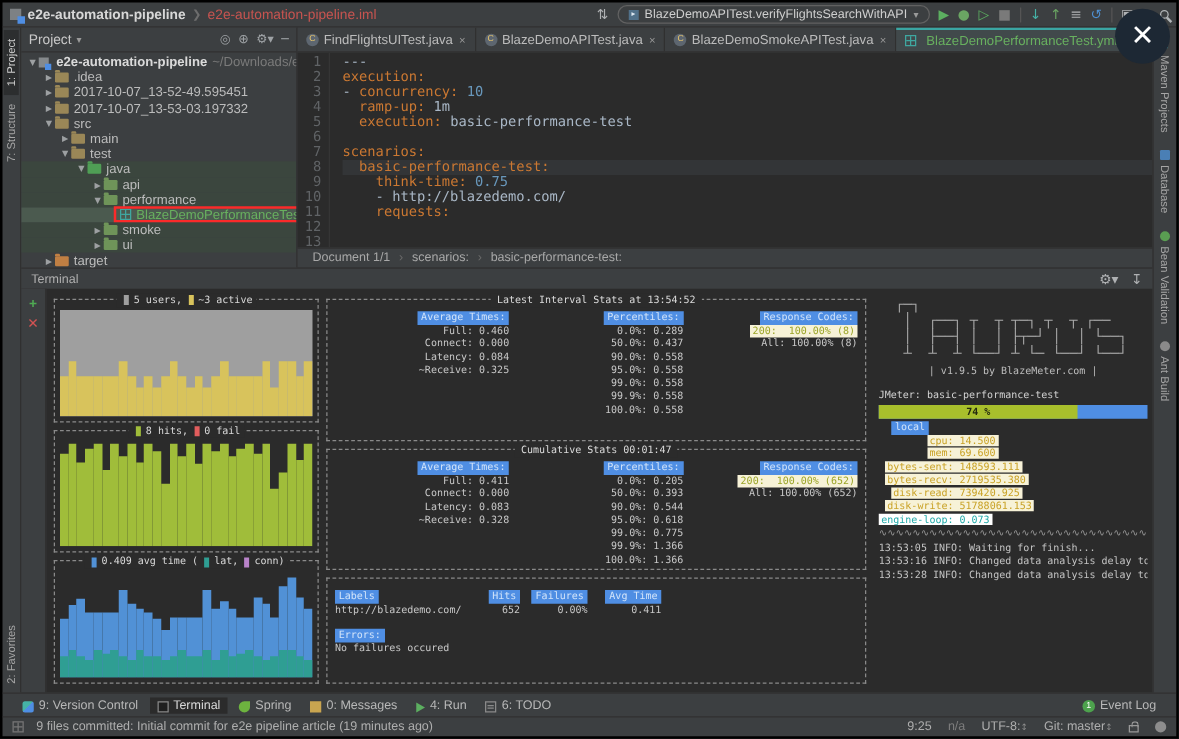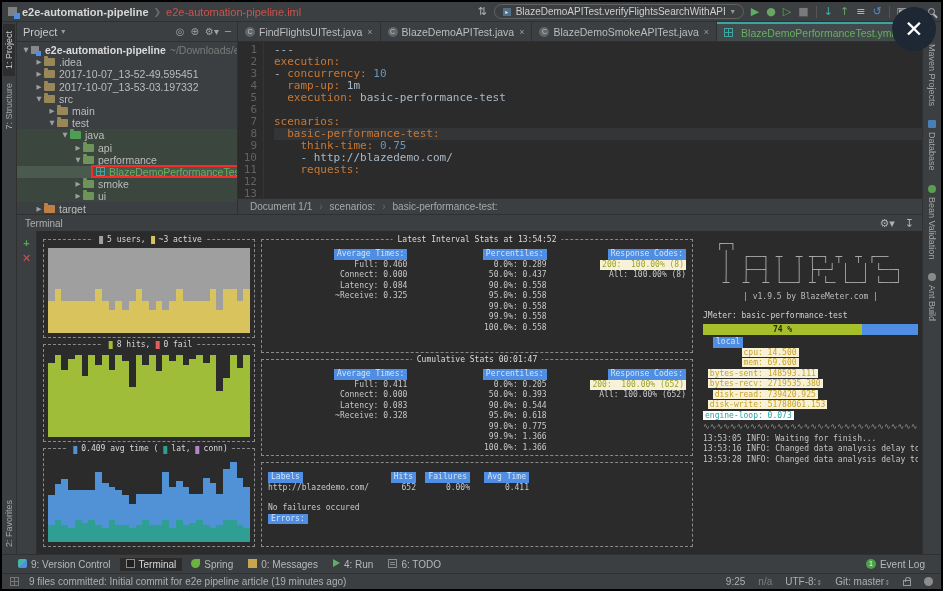--- a/index.html
+++ b/index.html
@@ -114,21 +114,21 @@
   .plabel{position:absolute;top:1px;left:0;width:74%;text-align:center;color:#23290f;font-weight:bold}
   .timing{display:flex;justify-content:space-between;margin-bottom:8px;color:#d2d2d2}
   .statrow{white-space:pre}
   .stat-cream{background:#f7f2d7;color:#c9a227;padding:0 2px}
   .stat-plain{color:#e0e0e0;padding:0 2px}
   .stat-teal{background:#fff;color:#1fa8a8;padding:0 2px}
   .wavy{color:#9a9a9a;overflow:hidden;white-space:nowrap;font-family:"DejaVu Sans",sans-serif;margin:1px 0}
   .logline{white-space:nowrap;overflow:hidden;color:#c4c4c4}
   
   .toolbar{height:19px;flex:none;display:flex;align-items:center;padding:0 10px;gap:3px;border-top:1px solid #303030;font-size:10px}
-  .tbtn{display:flex;align-items:flex-start;gap:4px;padding:1px 6px;color:#b8b8b8;white-space:nowrap}
+  .tbtn{display:flex;align-items:flex-end;gap:4px;padding:1px 6px;color:#b8b8b8;white-space:nowrap}
   .tbtn.active{background:#2b2b2b;color:#d8d8d8}
   .tb-sp{flex:1}
   .tbicon{width:9px;height:9px;flex:none;display:inline-block}
   .i-vcs{background:linear-gradient(135deg,#45b3a7 50%,#4f8ee3 50%);border-radius:2px}
   .i-terminal{background:#1f1f1f;border:1px solid #8a8a8a}
   .i-spring{background:#6db33f;border-radius:50% 0 50% 50%}
   .i-messages{background:#c9a550}
   .i-run{width:0;height:0;border-left:7px solid #5caf60;border-top:4.5px solid transparent;border-bottom:4.5px solid transparent}
   .i-todo{border:1px solid #8a8a8a;background-image:linear-gradient(#8a8a8a,#8a8a8a),linear-gradient(#8a8a8a,#8a8a8a);background-size:5px 1px;background-position:1px 2px,1px 4px;background-repeat:no-repeat}
   .i-event{width:10px;height:10px;border-radius:50%;background:#4da24d;color:#fff;font-size:7px;display:flex;align-items:center;justify-content:center}
@@ -629,22 +629,22 @@
                     <div class="hdr first"><span class="blue-tag">Labels</span></div>
                     <div class="hdr"><span class="blue-tag">Hits</span></div>
                     <div class="hdr"><span class="blue-tag">Failures</span></div>
                     <div class="hdr"><span class="blue-tag">Avg Time</span></div>
                     <div>http://blazedemo.com/</div>
                     <div class="num">652</div>
                     <div class="num">0.00%</div>
                     <div class="num">0.411</div>
                   </div>
                   <div class="errors-blk">
+                    <div><span class="blue-tag">Errors:</span></div>
                     <div>No failures occured</div>
-                    <div><span class="blue-tag">Errors:</span></div>
                   </div>
                 </div>
             </div>
             <div class="col-side" id="side-col">
                 <pre class="logo">  ┌─┐
    │  ┌──┐ ┬  ┬ ┬─┐ ┬  ┬ ┌──
    │  ├──┤ │  │ ├┬─┘ │  │ └──┐
    ┴  ┴  ┴ └──┘ ┴ └─ └──┘ └──┘</pre>
                 <div class="ver">| v1.9.5 by BlazeMeter.com |</div>
                 <div class="exec-line">JMeter: basic-performance-test</div>

